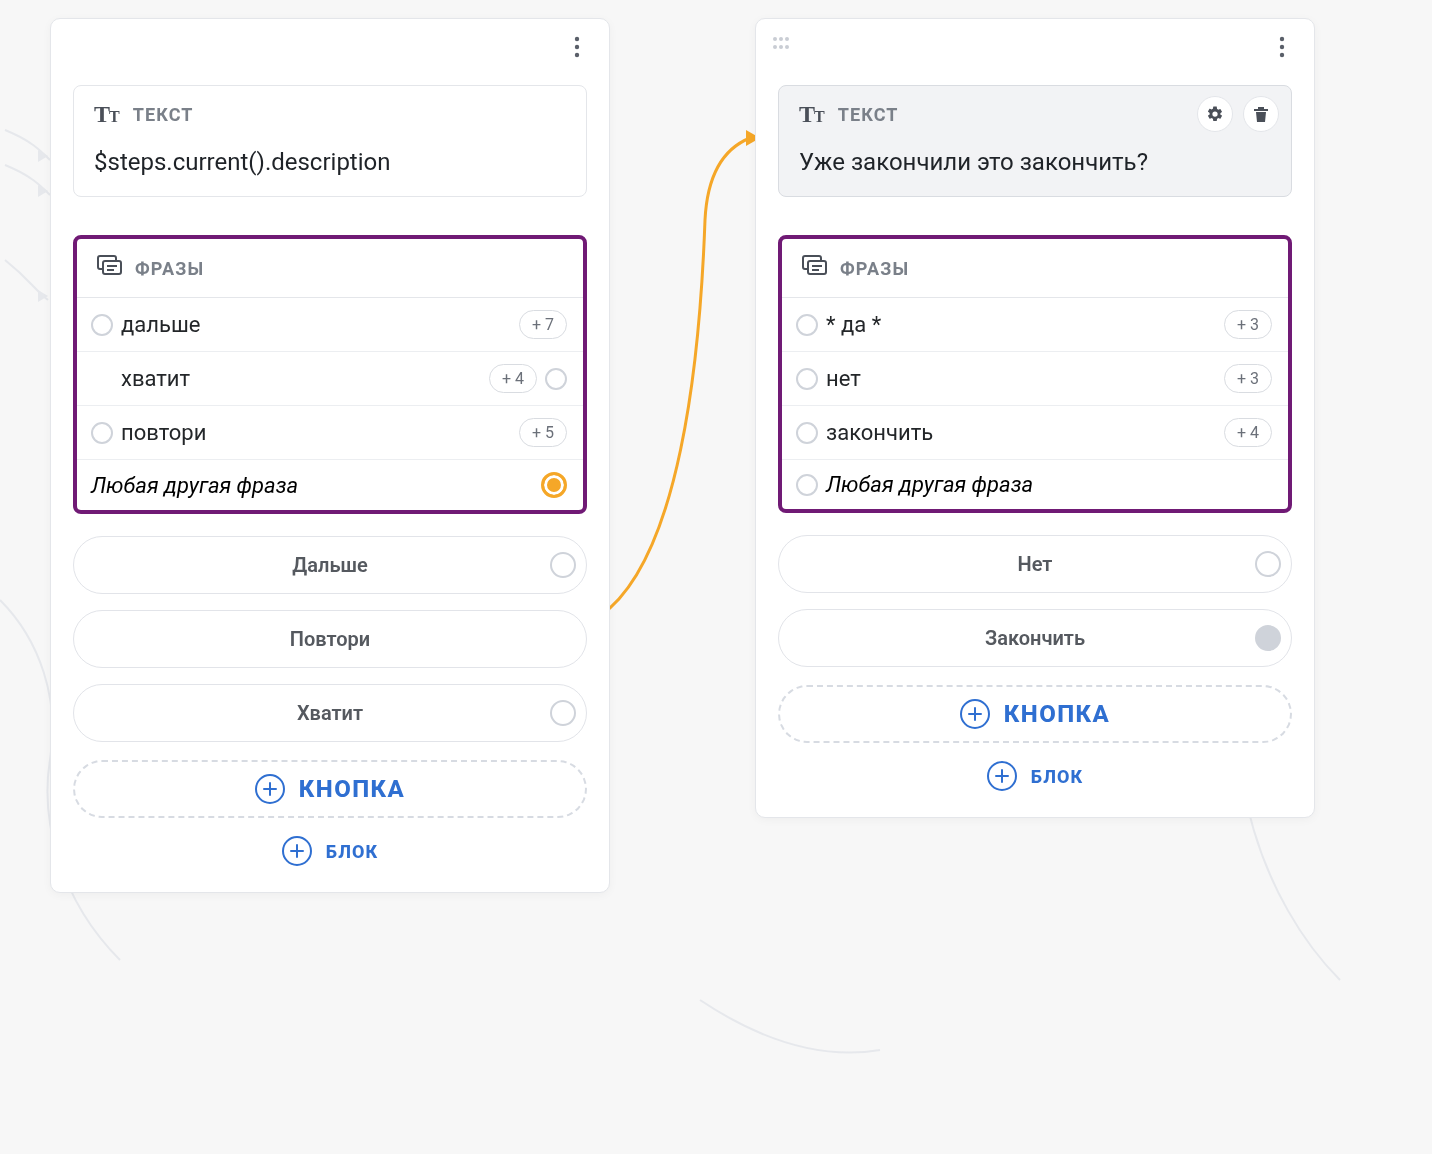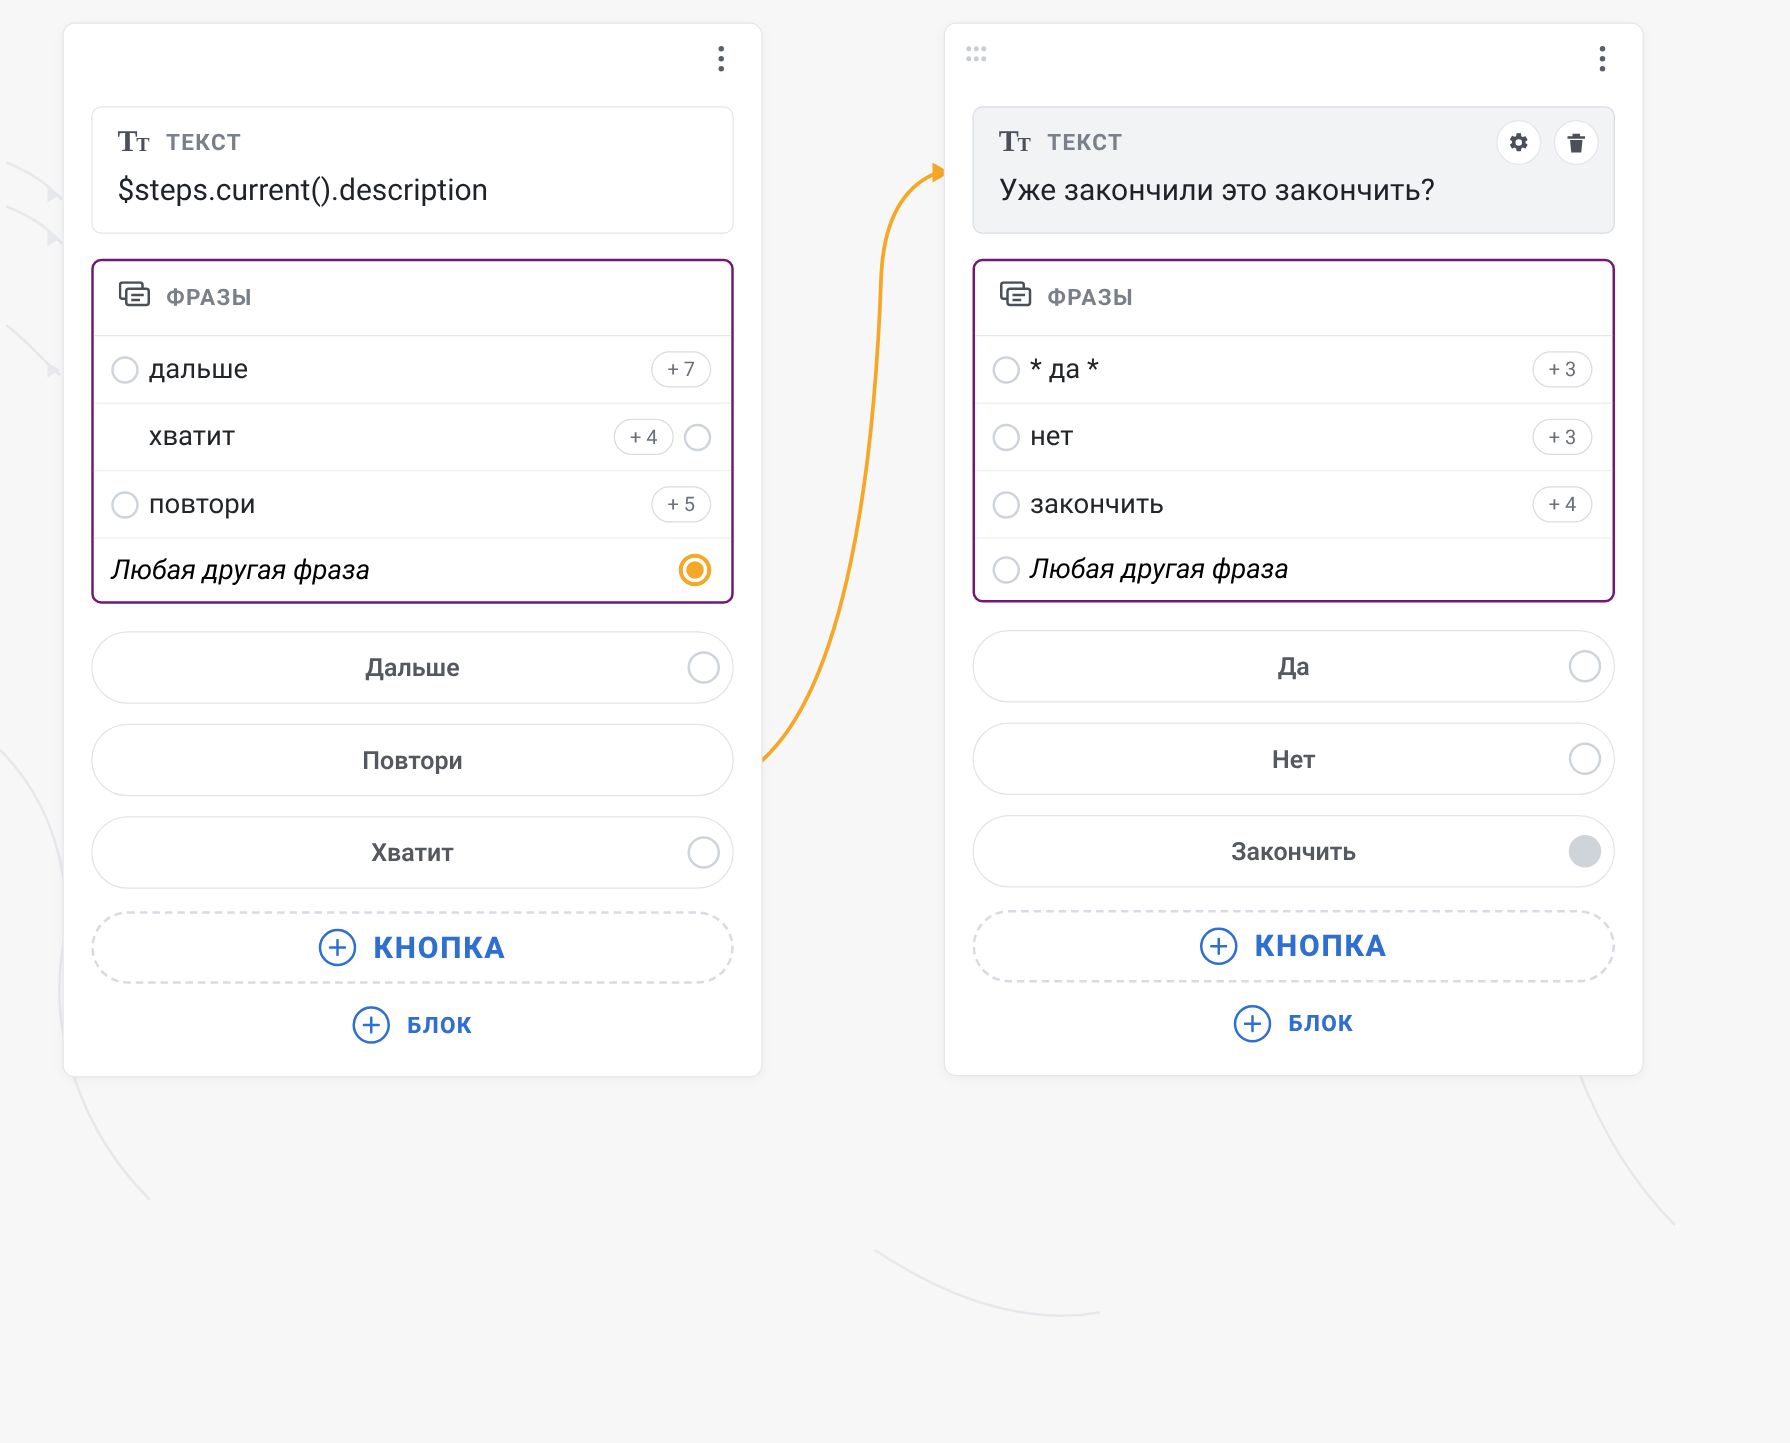--- a/index.html
+++ b/index.html
@@ -75,43 +75,43 @@
   .tt-icon {
     display: inline-flex;
     align-items: baseline;
     color: #4a4f58;
     font-family: Georgia, "Times New Roman", serif;
     font-weight: 700;
   }
   .tt-icon .bigT { font-size: 24px; line-height: 1; }
   .tt-icon .smT  { font-size: 16px; line-height: 1; margin-left: -2px; }
   .text-content {
-    margin-top: 12px;
+    margin-top: 22px;
     font-size: 24px;
     color: #1f2328;
   }
   .block-tools {
     position: absolute;
     top: 10px; right: 12px;
     display: flex;
     gap: 10px;
   }
   .tool-btn {
     width: 36px; height: 36px;
     border-radius: 50%;
     background: #ffffff;
     border: 1px solid #e4e6ea;
     display: flex; align-items: center; justify-content: center;
     color: #4a4f58;
     cursor: pointer;
   }
   
   .phrases-block {
-    margin-top: 20px;
-    border: 2px solid #701a75;
+    margin-top: 38px;
+    border: 4px solid #701a75;
     border-radius: 8px;
     overflow: hidden;
   }
   .phrases-header {
     display: flex;
     align-items: center;
     gap: 12px;
     color: #7a8089;
     font-size: 18px;
     font-weight: 700;
@@ -421,24 +421,20 @@
         <div class="count-pill">+ 4</div>
       </div>
       <div class="phrase-row">
         <div class="port-in"></div>
         <div class="phrase-label placeholder">Любая другая фраза</div>
       </div>
     </div>
 
     <div class="btn-stack">
       <div class="pill-btn">
-        <span>Да</span>
-        <div class="port-out"></div>
-      </div>
-      <div class="pill-btn">
         <span>Нет</span>
         <div class="port-out"></div>
       </div>
       <div class="pill-btn">
         <span>Закончить</span>
         <div class="port-out filled"></div>
       </div>
     </div>
 
     <div class="dashed-add">

